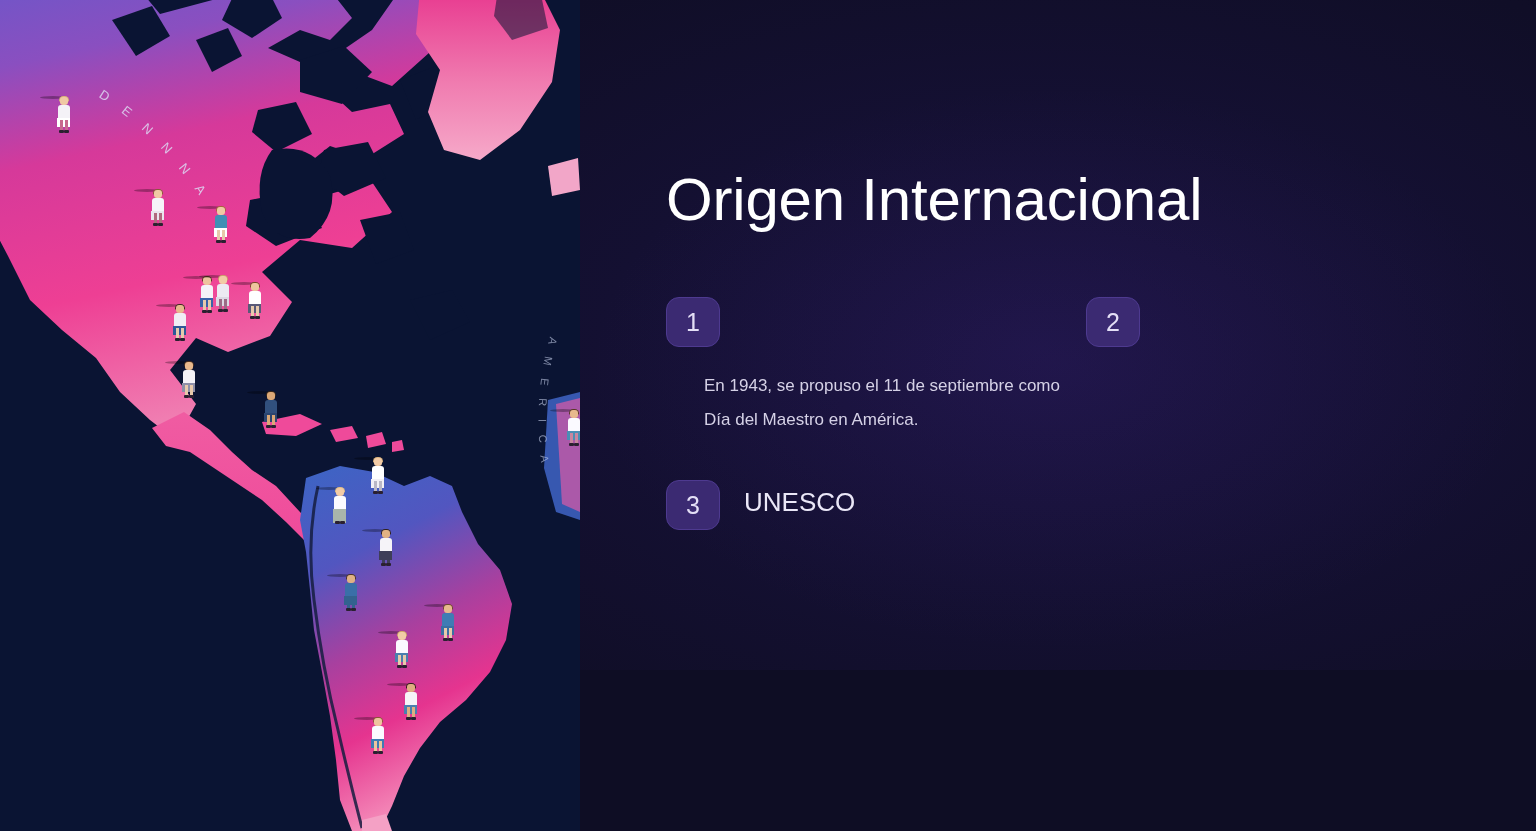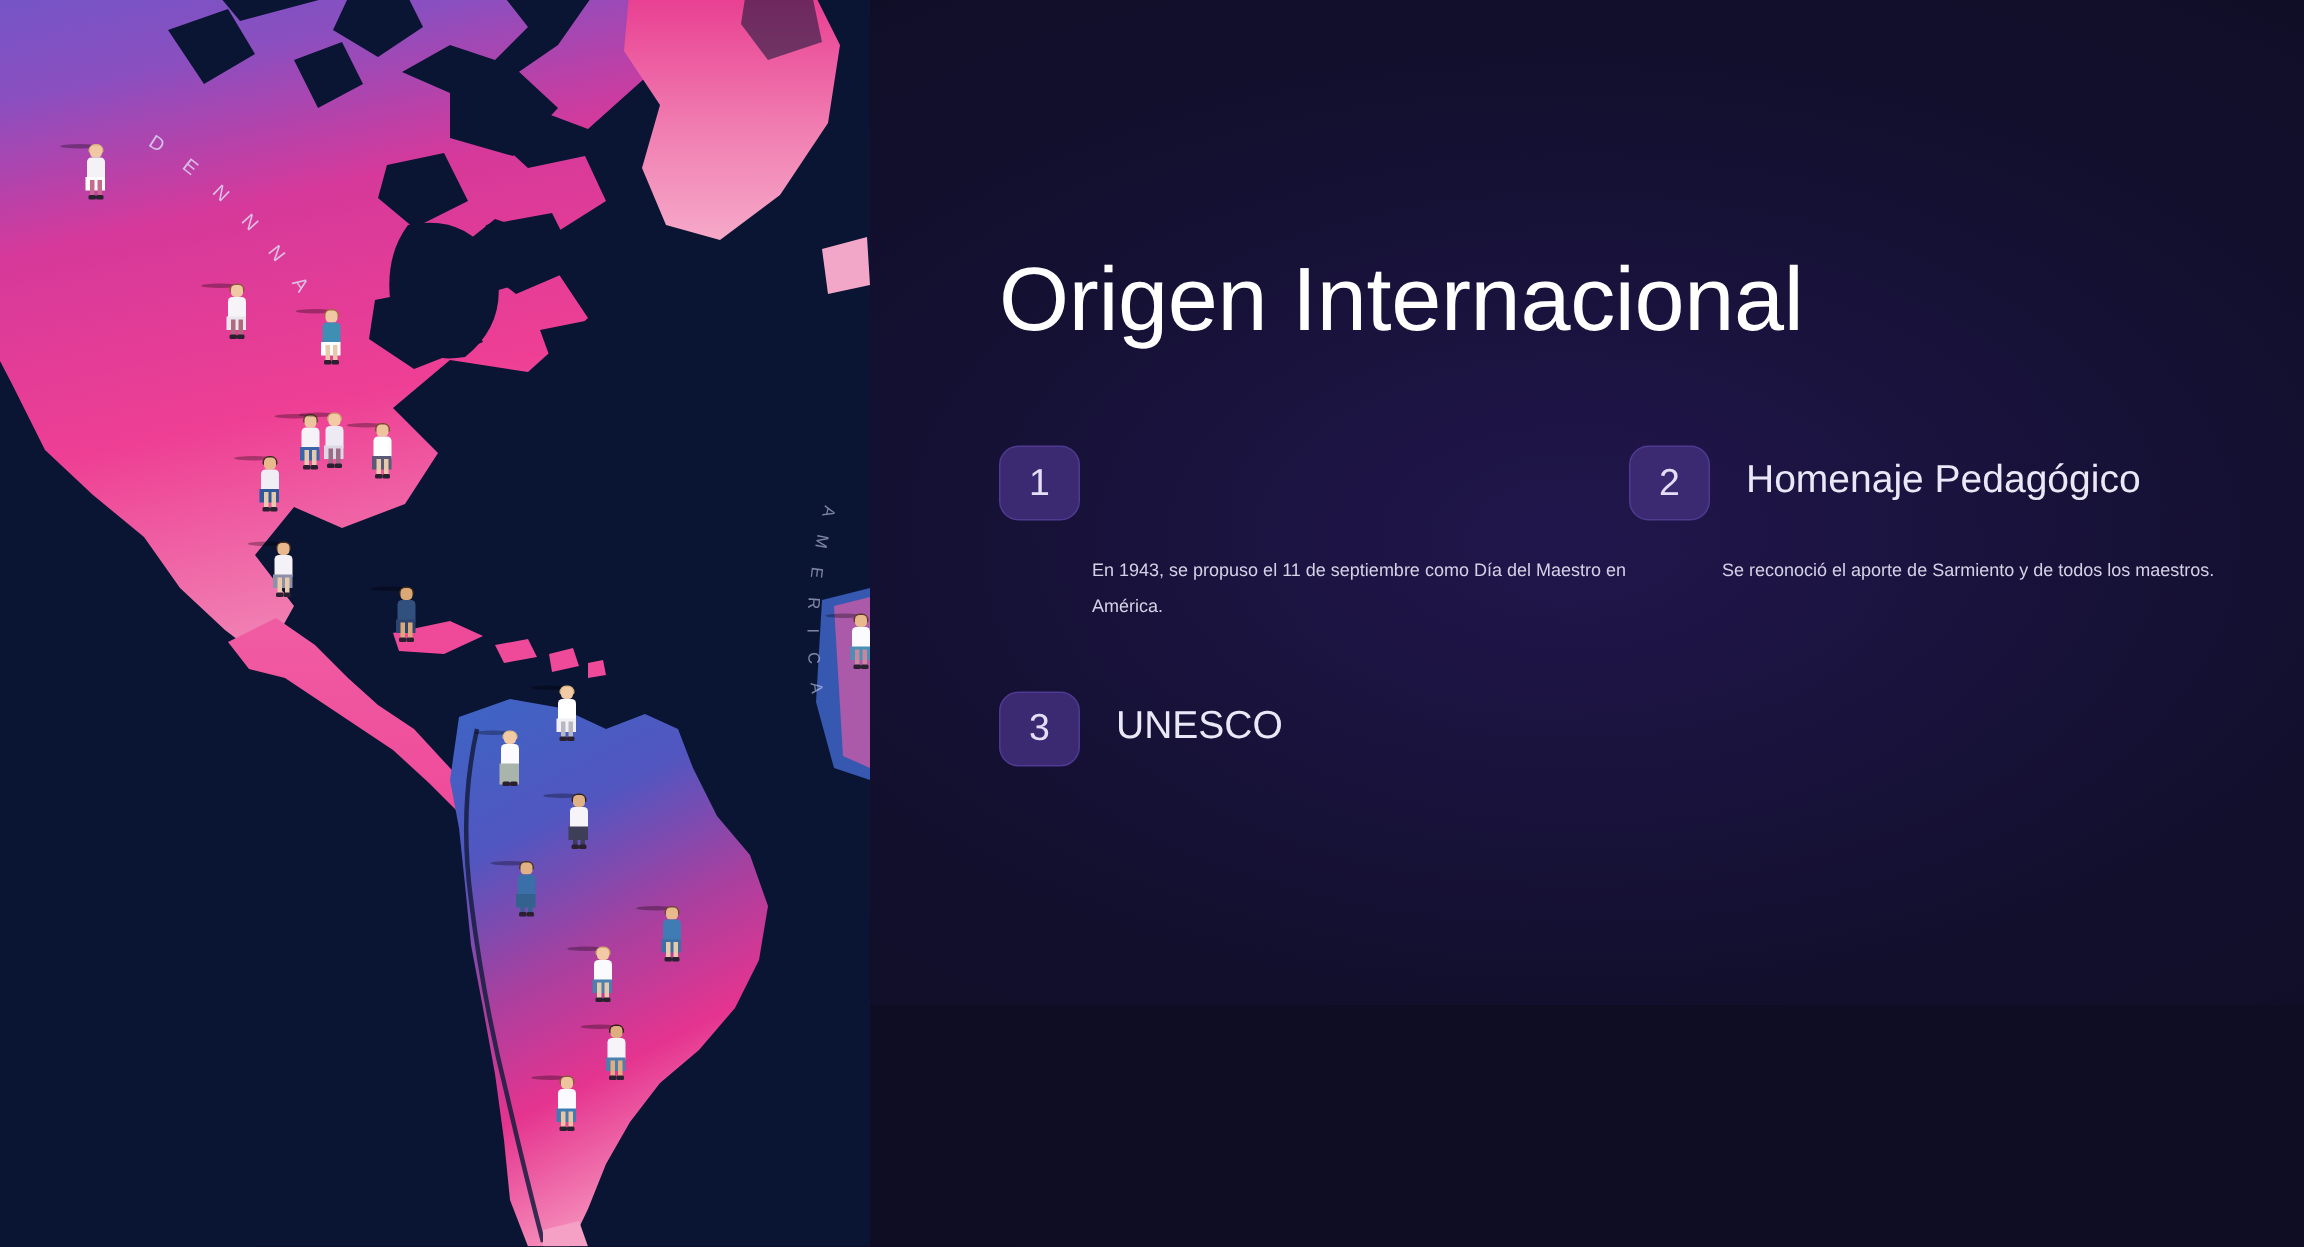--- a/index.html
+++ b/index.html
@@ -122,22 +122,22 @@
   .card-title {
     font-size:26px;
     font-weight:400;
     color:#eae7f7;
     line-height:1.46;
     padding-top:4px;
   }
 
   .card-body {
     margin-top:22px;
-    margin-left:62px;
-    font-size:12px;
+    margin-left:38px;
+    font-size:17px;
     line-height:1.98;
     color:#d5d1e6;
     font-weight:400;
   }
   .card-full .card-body { margin-top:20px; }
 </style>
 </head>
 <body>
 
 <div class="slide">
@@ -445,23 +445,21 @@
         <div class="card">
           <div class="card-head">
             <div class="badge">1</div>
           </div>
           <div class="card-body">En 1943, se propuso el 11 de septiembre como Día del Maestro en América.</div>
         </div>
 
         <div class="card">
           <div class="card-head">
             <div class="badge">2</div>
-            <div class="card-title">Homenaje Pedagógico</div>
           </div>
-          <div class="card-body">Se reconoció el aporte de Sarmiento y de todos los maestros.</div>
         </div>
 
         <div class="card card-full">
           <div class="card-head">
             <div class="badge">3</div>
             <div class="card-title">UNESCO</div>
           </div>
         </div>
 
       </div>

